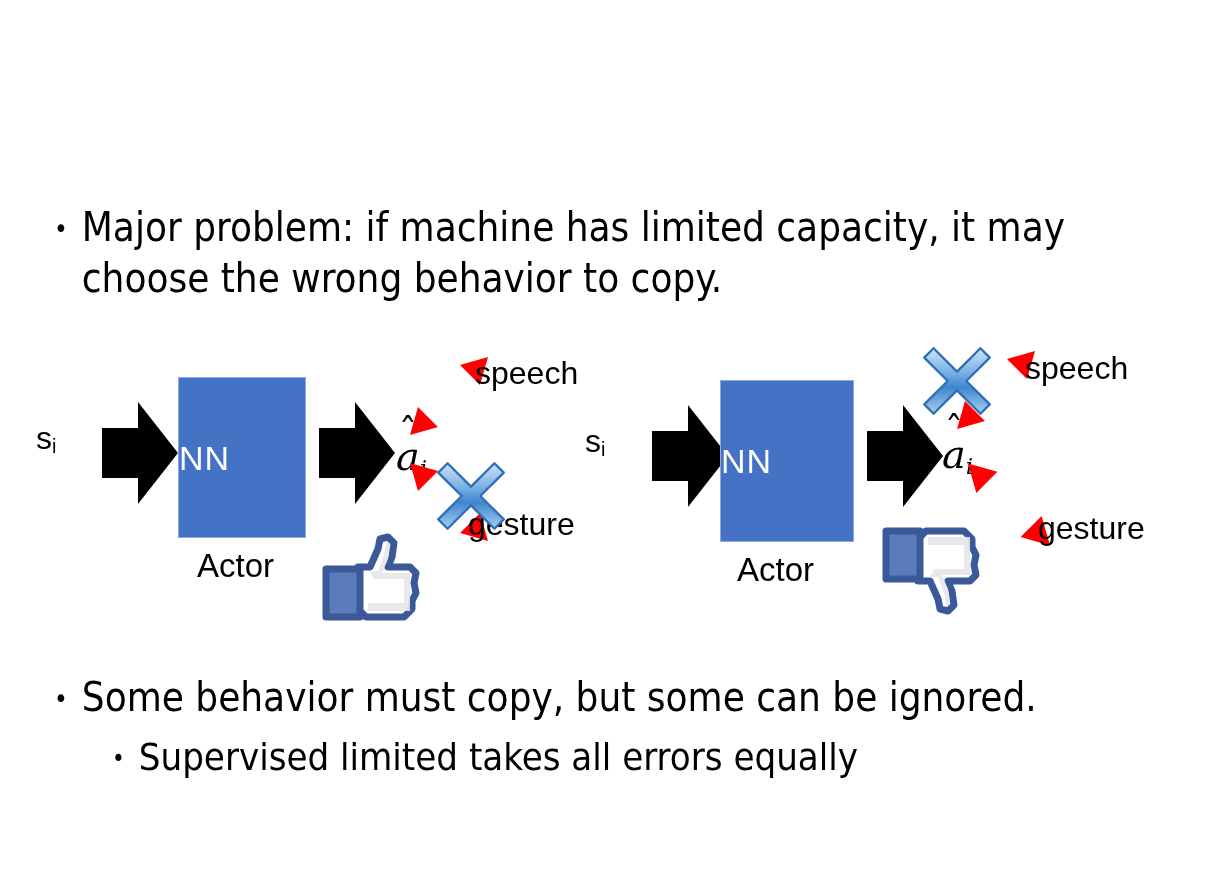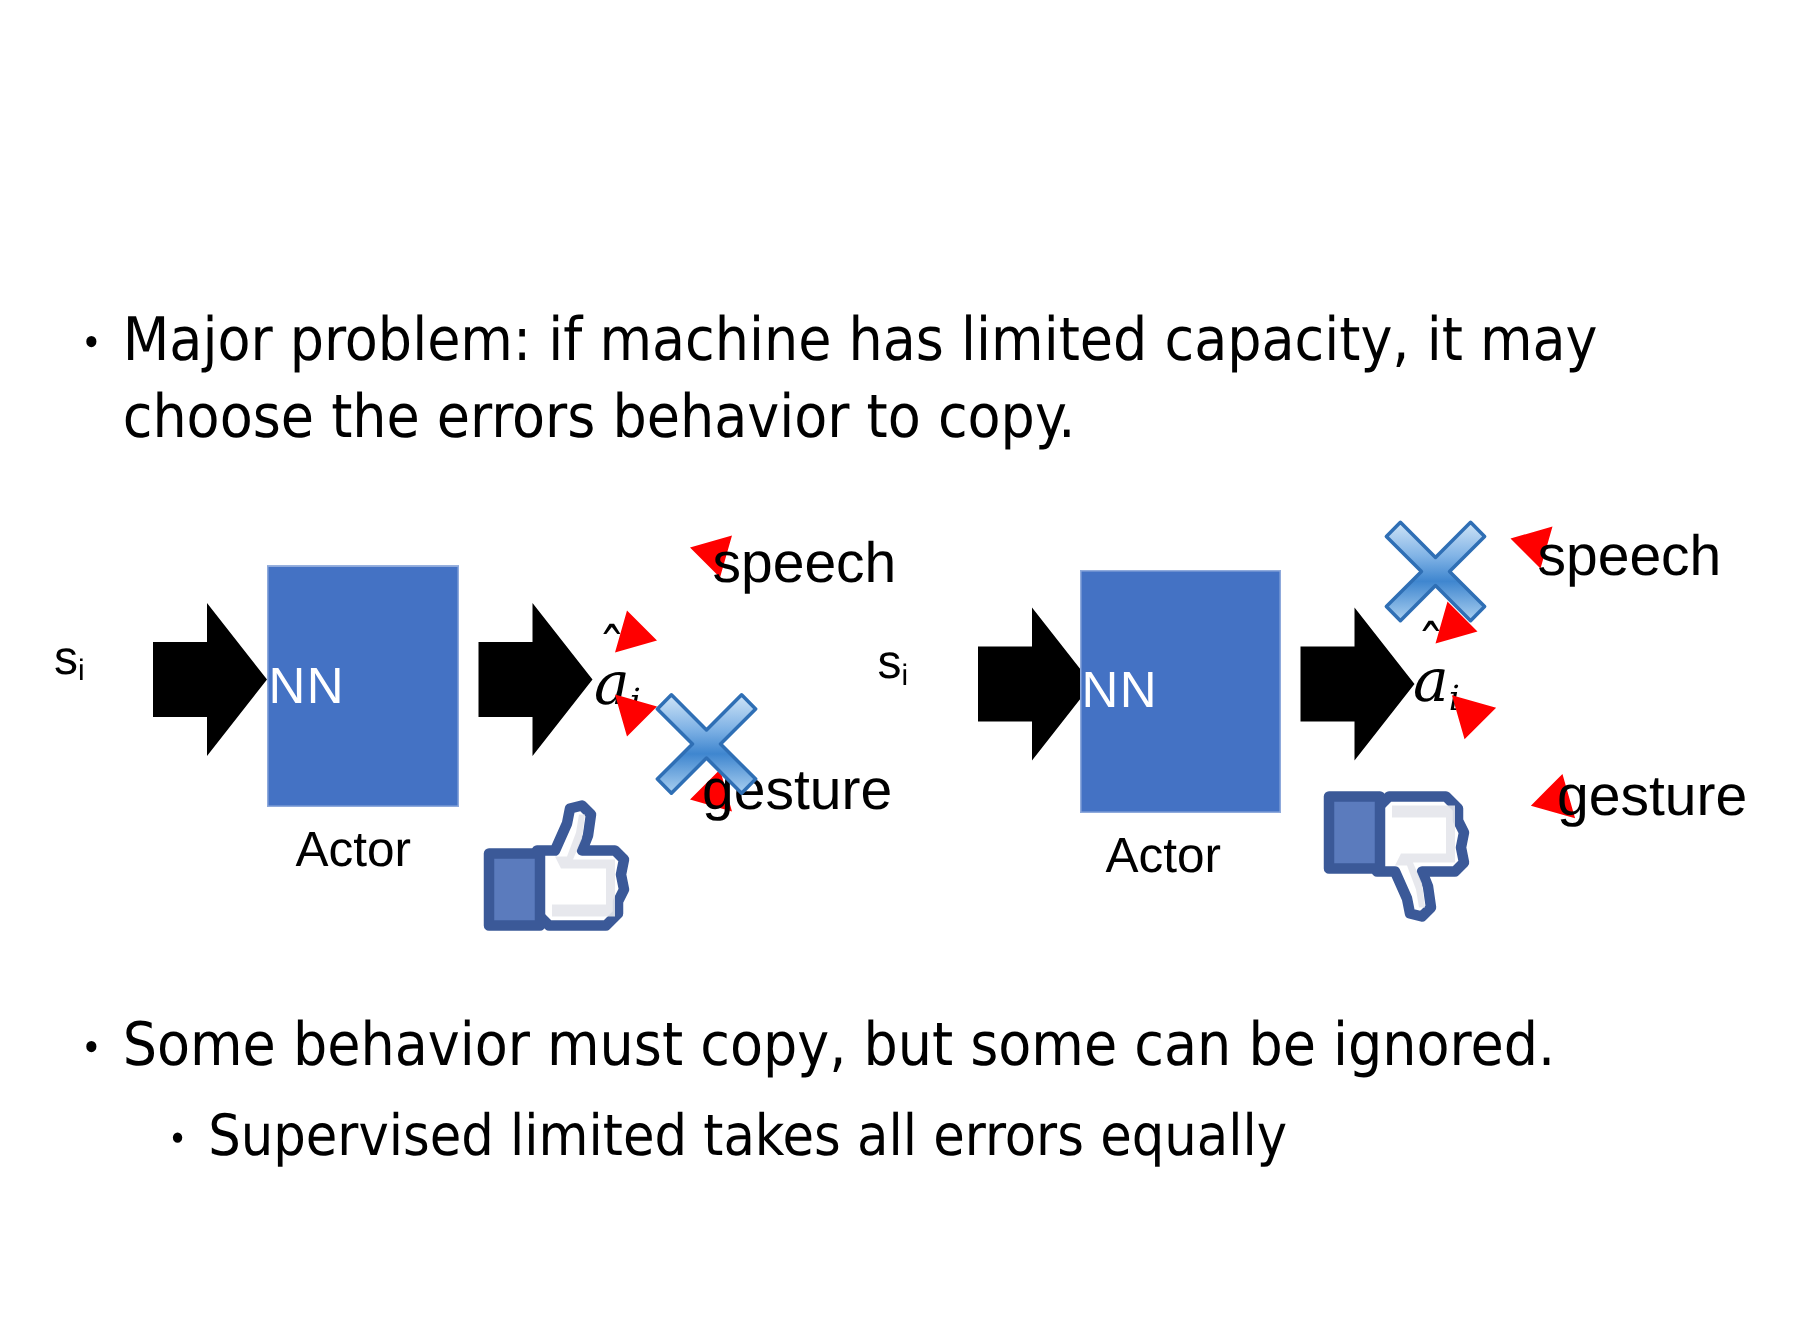--- a/index.html
+++ b/index.html
@@ -147,21 +147,21 @@
     font-size: 0.92em;
   }
   .action-label sub {
     font-size: 0.58em;
     vertical-align: -0.28em;
     font-style: italic;
   }
   .out-label {
     position: absolute;
     font-family: "Liberation Sans", sans-serif;
-    font-size: 38px;
+    font-size: 32px;
     color: #000000;
     white-space: nowrap;
   }
 
   
   .block-arrow {
     position: absolute;
     background: #000000;
   }
 
@@ -178,21 +178,21 @@
 </style>
 </head>
 <body>
 
 <div id="slide">
 
 
   <div id="bullet-1" class="bullet-block">
     <div class="bullet-row">
       <span class="bullet-dot">•</span>
-      <span class="bullet-text">Major problem: if machine has limited capacity, it may choose the errors behavior to copy.</span>
+      <span class="bullet-text">Major problem: if machine has limited capacity, it may choose the wrong behavior to copy.</span>
     </div>
   </div>
 
   <div class="diagram" id="diagram-left">
 
     <div class="state-label" style="left:36px; top:420px; top:0; transform:translate(0,85px);">
       <span>s</span><sub>i</sub>
     </div>
 
     <svg class="block-arrow" style="left:100px; top:63px; width:80px; height:110px; background:none;" viewBox="0 0 80 110">

